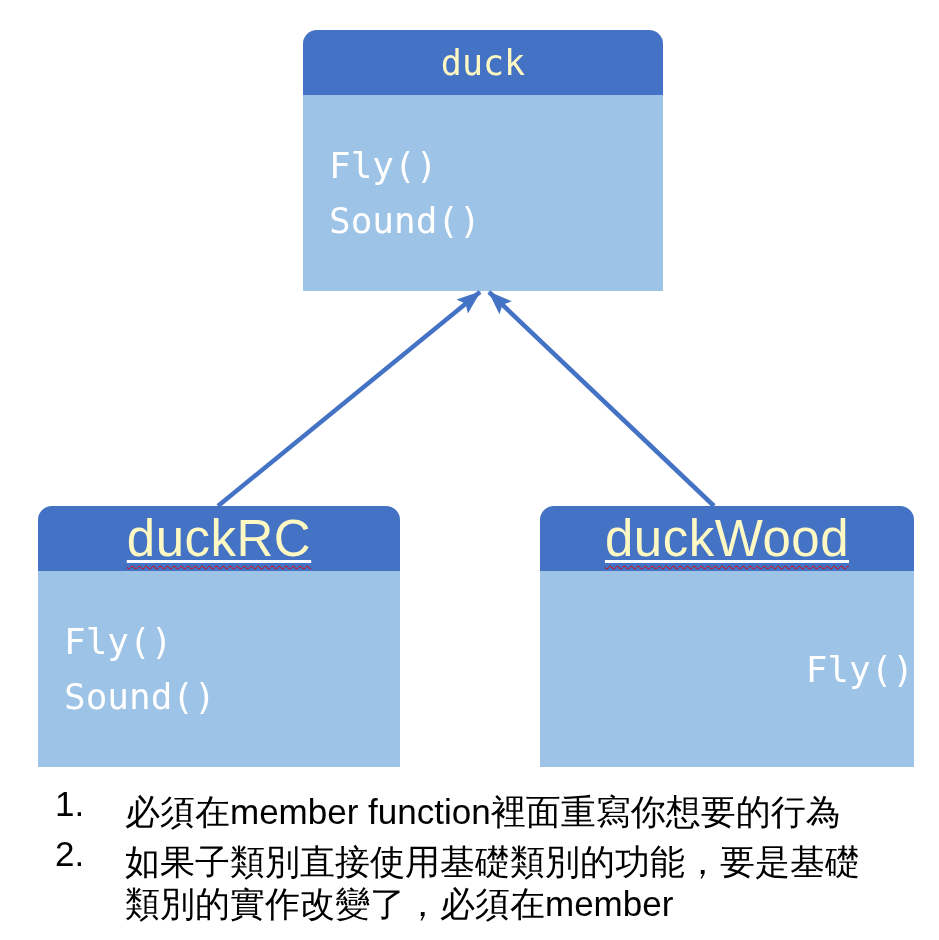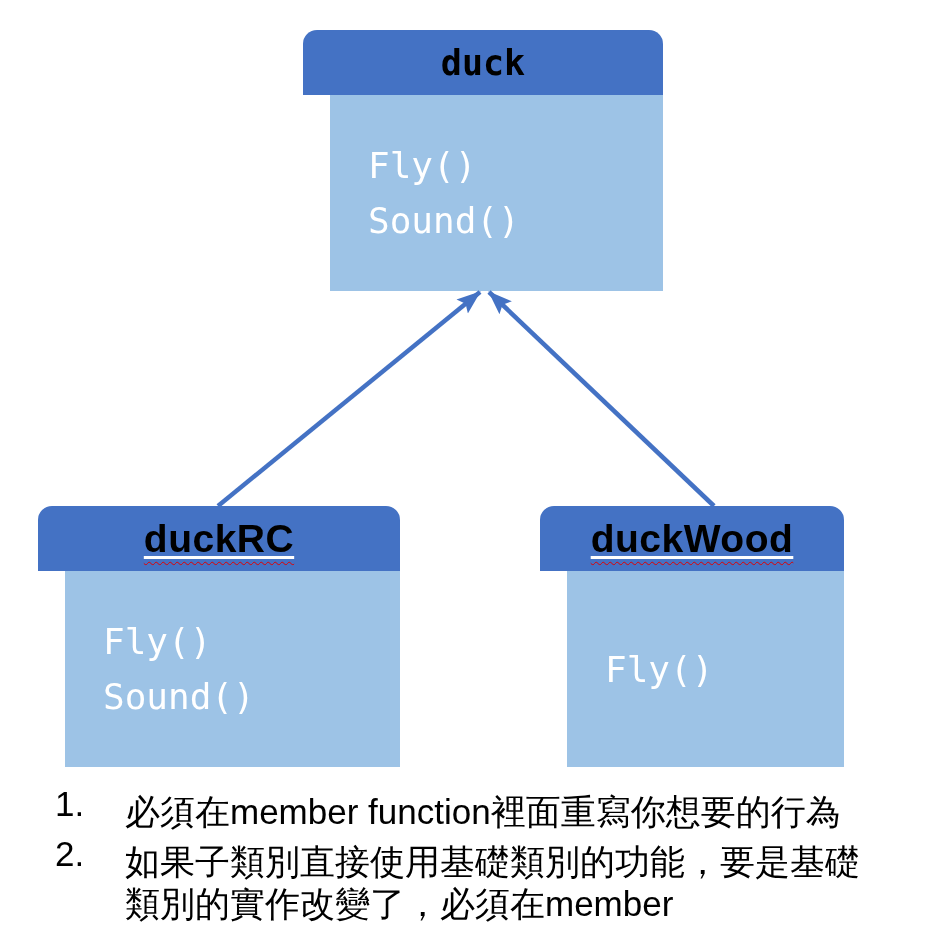--- a/index.html
+++ b/index.html
@@ -1,28 +1,28 @@
 <!DOCTYPE html>
 <html style="--header: #4472C4; --body: #9DC3E6; --arrow: #4472C4; --squiggle: #E00000;"><head>
 <meta charset="utf-8">
 <style>
   * { margin:0; padding:0; box-sizing:border-box; }
   html,body { width:939px; height:940px; background:#ffffff; overflow:hidden; }
   body { font-family:"Liberation Sans", sans-serif; position:relative; }
 
   .class-box { position:absolute; border-radius:14px 14px 0 0; overflow:hidden; display:flex; flex-direction:column; }
-  .box-header { height:65px; background:var(--header,#4472C4); color:#000000; display:flex; align-items:center; justify-content:center;font-weight:bold; }
+  .box-header { height:65px; background:var(--header,#4472C4); color:#fef9c3; display:flex; align-items:center; justify-content:center; }
   .mono-title { font-family:"DejaVu Sans Mono", monospace; font-size:35px; }
-  .sans-title { font-family:"Liberation Sans", sans-serif; font-size:39px; letter-spacing:0.5px; }
+  .sans-title { font-family:"Liberation Sans", sans-serif; font-size:51px; letter-spacing:0.5px; }
   .box-body { flex:1; background:var(--body,#9DC3E6); color:#fff; display:flex; flex-direction:column; justify-content:center;
-              padding-left:38px; font-family:"DejaVu Sans Mono", monospace; font-size:36px; line-height:55px;margin-left:27px; }
+              padding-left:26px; font-family:"DejaVu Sans Mono", monospace; font-size:36px; line-height:55px; }
 
   #box-duck { left:303px; top:30px; width:360px; height:261px; }
   #box-duckrc { left:38px; top:506px; width:362px; height:261px; }
-  #box-duckwood { left:540px; top:506px; width:304px; height:261px; }
+  #box-duckwood { left:540px; top:506px; width:374px; height:261px;text-align:right; }
 
   .underl { text-decoration:underline; text-decoration-color:#ffffff; text-decoration-thickness:2.5px; text-underline-offset:4px; }
   .squig  { text-decoration:underline; text-decoration-style:wavy; text-decoration-color:var(--squiggle,#e00000);
             text-decoration-thickness:1px; text-underline-offset:9px; text-decoration-skip-ink:none; }
 
   #arrows { position:absolute; left:0; top:0; width:939px; height:940px; pointer-events:none; }
   .arrow-line { stroke:var(--arrow,#4472C4); stroke-width:4.5; fill:none; }
   .arrow-head { fill:var(--arrow,#4472C4); }
 
   .notes { position:absolute; left:55px; top:783px; width:830px; color:#000; font-size:35px; line-height:42px; font-weight:300; }

